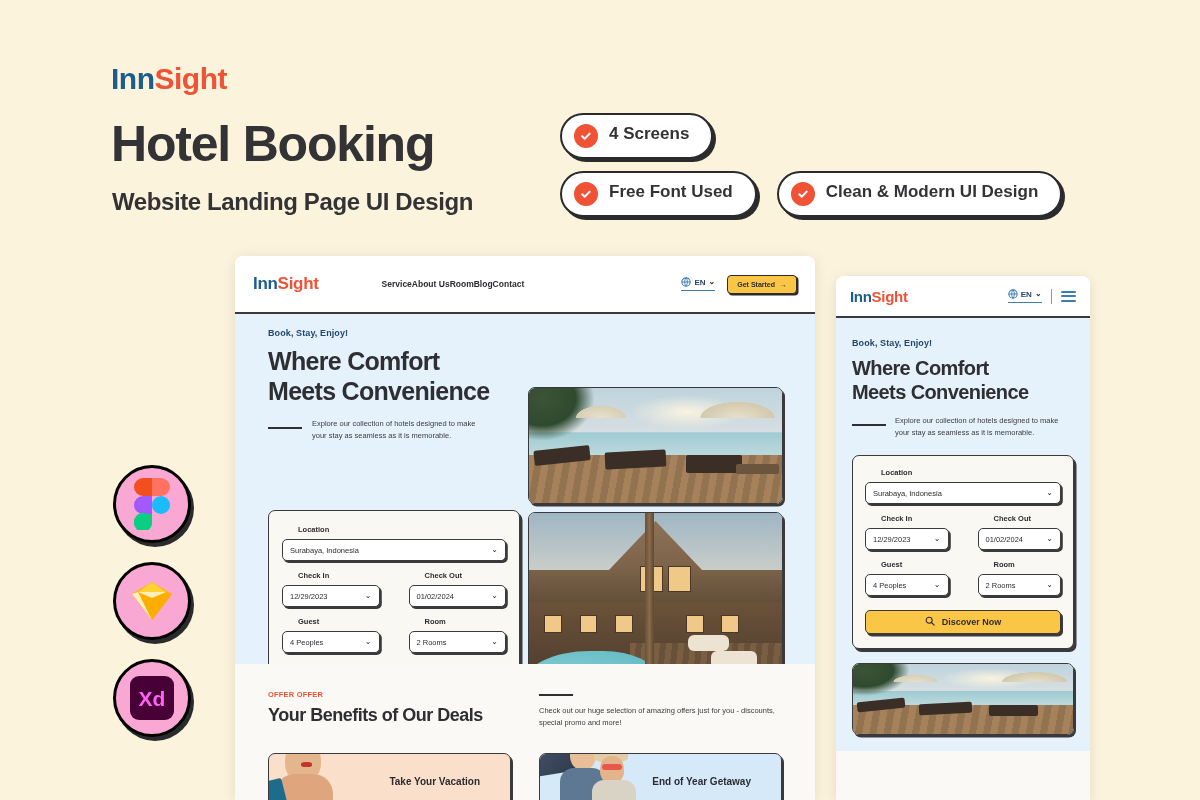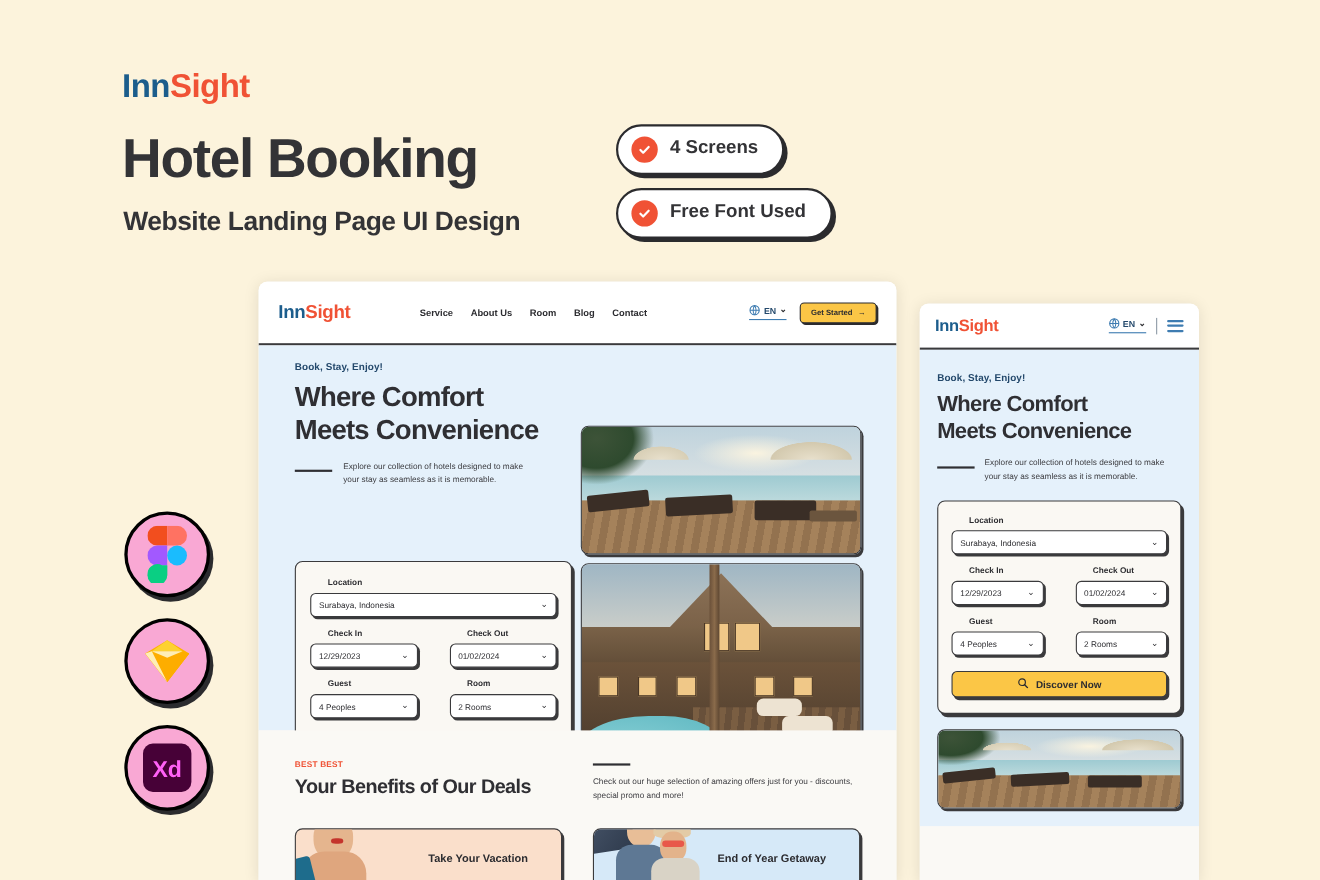--- a/index.html
+++ b/index.html
@@ -78,21 +78,21 @@
   }
 
   
   .d-nav {
     height: 58px; background: #fff;
     border-bottom: 2px solid #3A3A3C;
     display: flex; align-items: center; padding: 0 18px;
   }
   .d-nav-logo { font-size: 17px; font-weight: bold; letter-spacing: -0.3px; }
   .d-nav-links {
-    display: flex; gap: 16px; margin-left: 63px;
+    display: flex; margin-left: 63px;
     font-size: 8.5px; font-weight: bold; color: #2C2C30; align-items: flex-end;
   }
   .d-nav-right { margin-left: auto; display: flex; align-items: center; gap: 12px; }
   .lang-sel {
     display: flex; align-items: center; gap: 3px;
     font-size: 8px; font-weight: bold; color: #23486B;
     border-bottom: 1.6px solid #3E7CB1; padding-bottom: 3px;
   }
   .globe { width: 10px; height: 10px; }
   .btn-started {
@@ -269,20 +269,28 @@
     </div>
   </div>
   <div class="badge-row">
     <div class="badge">
       <span class="check-icon">
         <svg width="14" height="14" viewBox="0 0 14 14">
             <path d="M3.2 7.3l2.5 2.5 5-5.2" stroke="#fff" stroke-width="2" fill="none" stroke-linecap="round" stroke-linejoin="round"></path>
           </svg>
       </span>
       <span>Free Font Used</span>
+    </div>
+    <div class="badge">
+      <span class="check-icon">
+        <svg width="14" height="14" viewBox="0 0 14 14">
+            <path d="M3.2 7.3l2.5 2.5 5-5.2" stroke="#fff" stroke-width="2" fill="none" stroke-linecap="round" stroke-linejoin="round"></path>
+          </svg>
+      </span>
+      <span>Clean &amp; Modern UI Design</span>
     </div>
   </div>
 </div>
 
 <div class="tools">
   <div class="tool">
     <svg width="36" height="52" viewBox="0 0 36 52">
       <path d="M18 0h-9a9 9 0 000 18h9z" fill="#F24E1E"></path>
       <path d="M18 0h9a9 9 0 010 18h-9z" fill="#FF7262"></path>
       <path d="M18 18h-9a9 9 0 000 18h9z" fill="#A259FF"></path>
@@ -449,21 +457,21 @@
       <div>
         <div class="guest-num">5K+ Guest</div>
         <div class="guest-sub">Have used our service!</div>
       </div>
     </div>
   </div>
 
   <div class="deals">
     <div class="deals-flex">
       <div class="deals-left">
-        <div class="best-offer">BEST BEST</div>
+        <div class="best-offer">OFFER OFFER</div>
         <div class="deals-h2">Your Benefits of Our Deals</div>
       </div>
       <div class="deals-right">
         <div class="dash2"></div>
         <div class="deals-desc">Check out our huge selection of amazing offers just for you - discounts, special promo and more!</div>
       </div>
     </div>
     <div class="deal-cards">
       <div class="deal-card deal-a">
         <div class="deal-person">

